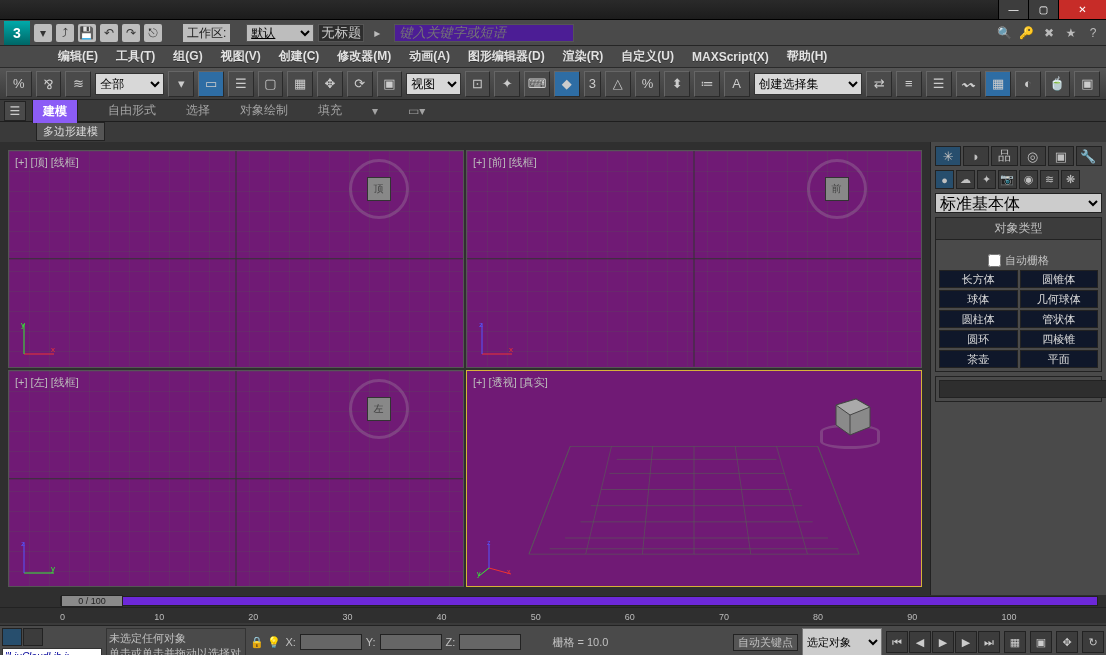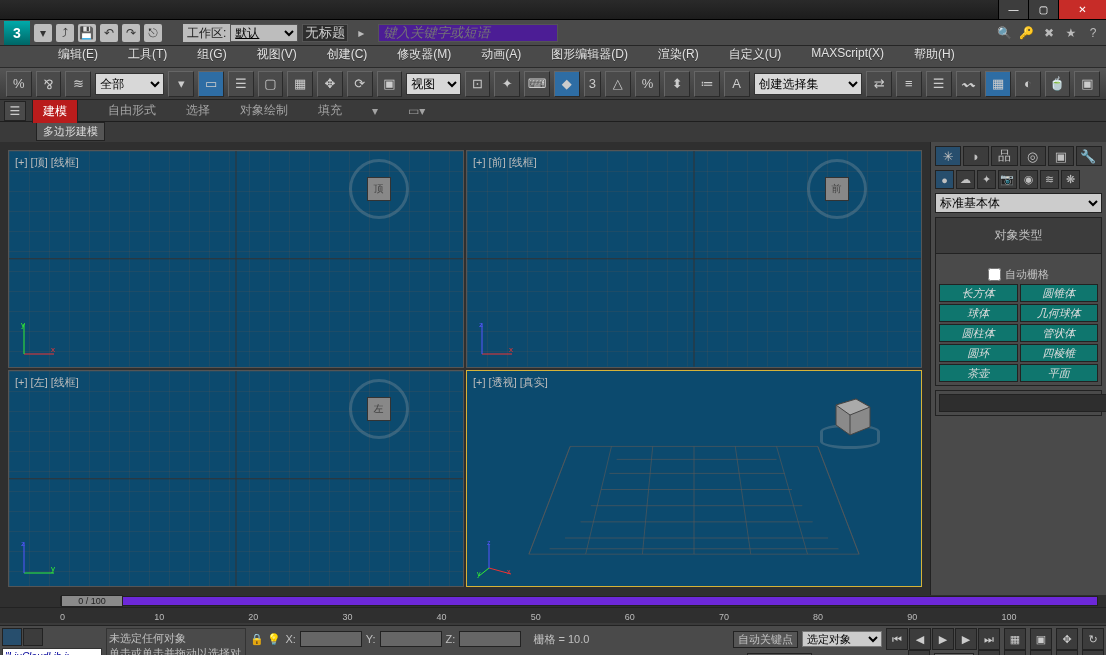--- a/index.html
+++ b/index.html
@@ -9,74 +9,74 @@
 .titlebar { height: 20px; display: flex; justify-content: flex-end; align-items: stretch; background: linear-gradient(#2a2a2a,#1c1c1c); border-bottom: 1px solid #000; }
 .titlebar .winbtn { width: 30px; display:flex; align-items:center; justify-content:center; border-left:1px solid #000; background:#3d3d3d; color:#fff; font-size:10px;}
 .titlebar .close { width:48px; background:#c72c28; }
 .titlebar .spacer { flex:1; }
 
 
 .menurow { height: 26px; display:flex; align-items:center; background:#4a4a4a; border-bottom:1px solid #252525; padding:0 4px; gap:4px;}
 .applogo { width:26px; height:24px; background:linear-gradient(#0aa,#066); color:#fff; display:flex; align-items:center; justify-content:center; font-weight:bold; font-size:14px;}
 .qabtn { width:18px; height:18px; display:flex; align-items:center; justify-content:center; color:#333; font-size:12px; background:#bdbdbd; border-radius:2px;}
 .qabtn.dark{background:transparent;color:#bbb;}
-.workspace { display:flex; align-items:center; gap:0;padding-left:17px;}
+.workspace { display:flex; align-items:center; gap:16px;padding-left:17px;}
 .workspace label{color:#222; background:#bdbdbd; padding:0 4px; height:18px; line-height:18px;}
 .workspace select{height:18px; font-size:12px; background:#bdbdbd; border:1px solid #555; width:68px;text-decoration:underline;}
 .appname { background:#888; color:#222; padding:0 10px; height:18px; line-height:18px; margin:0 8px; font-weight:bold;}
 .titleinput { background:#2e2e2e; border:1px solid #555; height:18px; width:46px; padding:0 2px; color:#ccc;}
 .search { flex:1; max-width:180px; height:18px; background:#4c1d95; border:1px solid #555; margin:0 4px; padding:0 4px; font-style:italic; color:#888;}
 .spacerflex{flex:1;}
 
 
-.menubar { height: 22px; display:flex; gap:30px; padding:0 10px 0 58px; background:#4a4a4a; border-bottom:1px solid #2b2b2b;}
+.menubar { height: 22px; display:flex; align-items:center; gap:18px; padding:0 10px 0 58px; background:#4a4a4a; border-bottom:1px solid #2b2b2b;font-weight:bold;}
 .menubar span { color:#e2e2e2; text-shadow:0 1px 0 #333;}
 
 
 .toolbar { height: 32px; display:flex; align-items:center; gap:4px; padding:2px 6px; background:linear-gradient(#555,#3d3d3d); border-bottom:1px solid #222;}
 .tbtn { width:26px; height:26px; background:#4a4a4a; border:1px solid #2a2a2a; border-top-color:#666; border-left-color:#666; display:flex; align-items:center; justify-content:center; color:#ccc; font-size:13px;}
 .tbtn.wide{width:auto;padding:0 4px;}
 .tbtn.active{background:#2e6da4;}
 .tsel { height:22px; background:#d8d8d8; border:1px solid #333; font-size:12px; width:70px;}
 
 
 .ribtabs { height:22px; display:flex; align-items:center; background:#3a3a3a; border-bottom:1px solid #1e1e1e; padding-left:32px; gap:30px;}
 .ribbtn{width:22px;height:20px;background:#4a4a4a;border:1px solid #222;position:absolute;left:4px;margin-top:1px;display:flex;align-items:center;justify-content:center;color:#ccc;}
 .ribtabs .tab { color:#a3a3a3; }
-.ribtabs .tab.active{ background:#b91c1c; padding:3px 10px; border:1px solid #222; border-bottom:none; color:#fff;}
+.ribtabs .tab.active{ background:#8b5cf6; padding:3px 10px; border:1px solid #222; border-bottom:none; color:#fff;font-weight:bold;}
 .subrib { height:20px; background:#3a3a3a; padding-left:36px;}
 .subrib .pill{display:inline-block;background:#555;border:1px solid #222;color:#ddd;padding:1px 6px;font-size:11px;}
 
 
 .main { display:flex; height: calc(655px - 20px - 26px - 22px - 32px - 22px - 20px - 12px - 48px); }
 .viewports { flex:1; background:#2f2f2f; position:relative; padding:8px;}
 .vpgrid { width:100%; height:100%; display:grid; grid-template-columns:1fr 1fr; grid-template-rows:1fr 1fr; gap:2px;}
-.vp { border:1px solid #555; position:relative; background:#0c4a6e; overflow:hidden;}
+.vp { border:1px solid #555; position:relative; background:#701a75; overflow:hidden;}
 .vp.active{border:1px solid #d6b338;}
 .vplabel{position:absolute;top:4px;left:6px;color:#bbb;font-size:11px;}
 .vpcube { position:absolute; top:8px; right:12%; width:60px; height:60px; }
 .vpcube .ring{position:absolute;inset:0;border:3px solid rgba(180,180,180,.25);border-radius:50%;}
 .vpcube .box{position:absolute;left:18px;top:18px;width:24px;height:24px;background:#888;border:1px solid #333;display:flex;align-items:center;justify-content:center;color:#444;font-size:10px;}
 .axis { position:absolute; bottom:8px; left:10px; width:40px; height:40px;}
 .gridsvg{position:absolute;inset:0;width:100%;height:100%;}
 
 .cmdpanel { width:176px; background:#4a4a4a; border-left:1px solid #222; display:flex; flex-direction:column; padding:4px; gap:4px;}
 .cmdtabs{display:flex;gap:2px;}
 .cmdtabs .ct{flex:1;height:20px;background:#3c3c3c;border:1px solid #222;display:flex;align-items:center;justify-content:center;font-size:13px;}
 .cmdtabs .ct.active{background:#274e6d;}
 .cmdsubtabs{display:flex;gap:2px;flex-wrap:wrap;}
 .cmdsubtabs .cst{width:19px;height:19px;background:#3c3c3c;border:1px solid #222;display:flex;align-items:center;justify-content:center;font-size:11px;}
 .cmdsubtabs .cst.active{background:#274e6d;}
-.cmdsel{width:100%;height:20px;background:#ccc;border:1px solid #222;font-size:12px;}
+.cmdsel{width:100%;height:20px;background:#ccc;border:1px solid #222;font-size:16px;}
 .rollout{border:1px solid #222;background:#4a4a4a;}
-.rolltitle{text-align:center;background:#3c3c3c;border-bottom:1px solid #222;padding:9px 0;}
+.rolltitle{text-align:center;background:#3c3c3c;border-bottom:1px solid #222;padding:2px 0;}
 .rollbody{padding:3px;display:flex;flex-direction:column;gap:2px;}
 .chk{display:flex;align-items:center;justify-content:center;gap:4px;font-size:11px;margin-top:10px;}
 .btnrow{display:flex;gap:2px;}
-.pbtn{flex:1;height:18px;background:#0f766e;border:1px solid #222;color:#ddd;font-size:11px;text-align:center;line-height:16px;font-style:italic;}
+.pbtn{flex:1;height:18px;background:#0f172a;border:1px solid #222;color:#ddd;font-size:11px;text-align:center;line-height:16px;}
 
 
 .timeline{height:12px;background:#2f2f2f;padding:0 8px 0 60px;display:flex;align-items:center;}
 .tslider{flex:1;height:10px;background:#6d28d9;border:1px solid #222;position:relative;}
 .tslider .thumb{position:absolute;left:0;top:-2px;height:12px;width:62px;background:#8a8a8a;border:1px solid #222;text-align:center;font-size:9px;color:#222;line-height:11px;}
 .truler{height:16px;background:#2f2f2f;border-top:1px solid #222;padding-left:60px;position:relative;margin-bottom:2px;}
 
 
 .status{height:44px;background:#4a4a4a;border-top:1px solid #222;display:flex;align-items:stretch;padding:2px;gap:4px;font-size:11px;}
 .viewnav{width:100px;display:flex;flex-direction:column;gap:2px;}
@@ -392,24 +392,24 @@
   <div style="display:flex;flex-direction:column;justify-content:space-around;flex:1">
     <div class="coord">
       <span>🔒</span>
       <span>💡</span>
       <span>X:</span>
         <input value="" style="">
       <span>Y:</span>
         <input value="" style="">
       <span>Z:</span>
         <input value="" style="">
-      <span style="margin-left:8px">栅格 = 10.0</span>
+      <span style="margin-left:27px">栅格 = 10.0</span>
       <span style="flex:1"></span>
       <span style="background:#555;border:1px solid #222;padding:0 4px">自动关键点</span>
-      <select style="width:80px;height:16px;background:#ccc;font-size:11px"><option>选定对象</option></select>
+      <select style="width:80px;height:28px;background:#ccc;font-size:11px"><option>选定对象</option></select>
       <div class="playback">
         <div class="pbbtn">⏮</div>
         <div class="pbbtn">◀</div>
         <div class="pbbtn">▶</div>
         <div class="pbbtn">▶</div>
         <div class="pbbtn">⏭</div>
       </div>
       <div class="pbbtn">▦</div>
       <div class="pbbtn">▣</div>
       <div class="pbbtn">✥</div>

